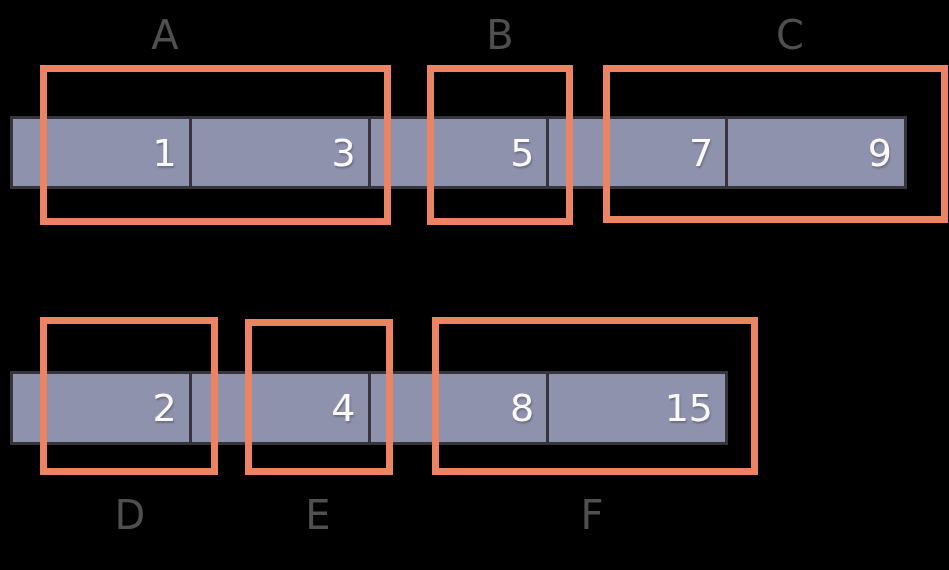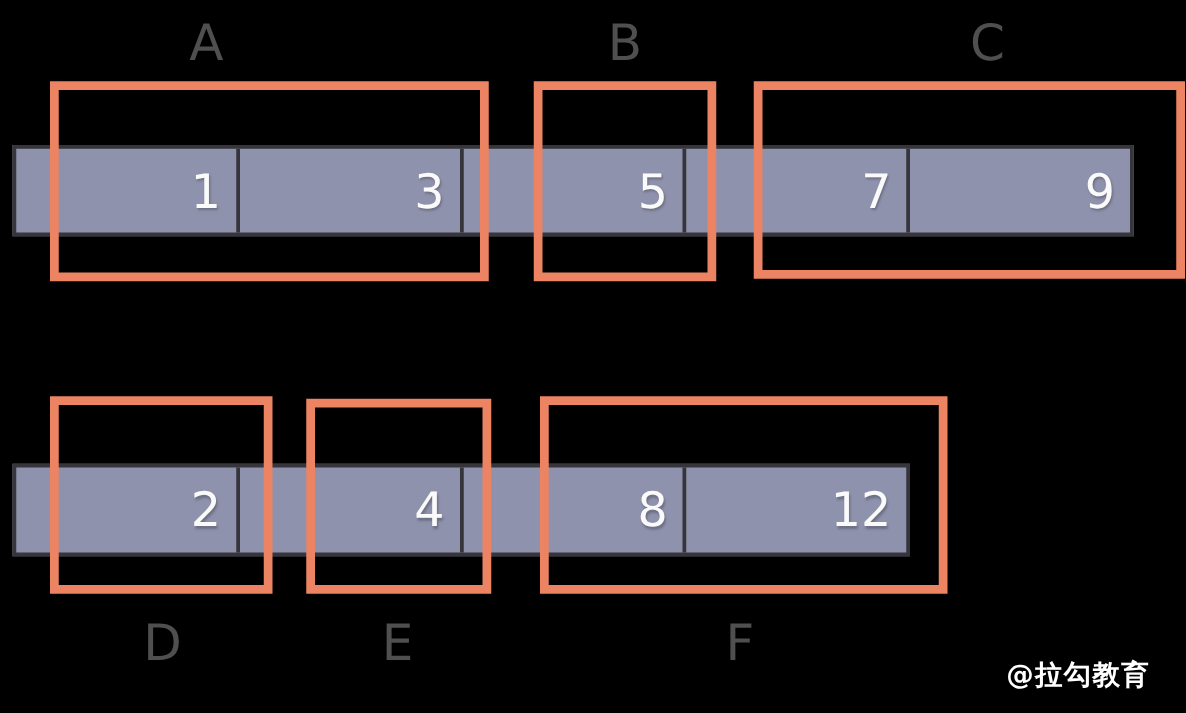--- a/index.html
+++ b/index.html
@@ -102,26 +102,25 @@
   </div>
 
   <div class="gbox box-a"></div>
   <div class="gbox box-b"></div>
   <div class="gbox box-c"></div>
 
   <div class="bar bar-bottom">
     <div class="seg">2</div>
     <div class="seg">4</div>
     <div class="seg">8</div>
-    <div class="seg">12</div>
+    <div class="seg">15</div>
   </div>
 
   <div class="gbox box-d"></div>
   <div class="gbox box-e"></div>
   <div class="gbox box-f"></div>
 
   <div class="glabel glabel-d">D</div>
   <div class="glabel glabel-e">E</div>
   <div class="glabel glabel-f">F</div>
 
-  <div class="watermark">@拉勾教育</div>
 
 </div>
 
 </body></html>

